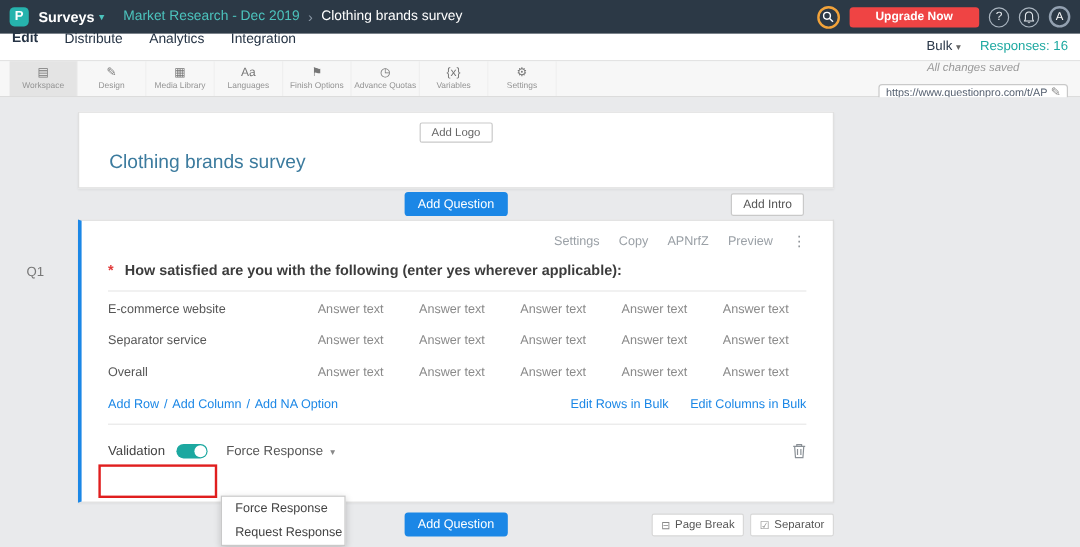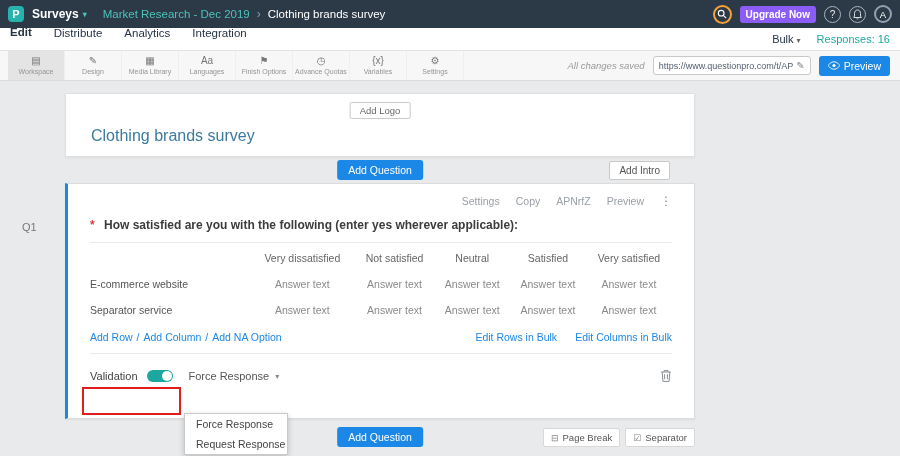--- a/index.html
+++ b/index.html
@@ -14,22 +14,22 @@
           font-size:11px; font-weight:bold; display:flex; align-items:center; justify-content:center; flex:0 0 auto; }
   .product { color:#fff; font-size:12px; font-weight:bold; display:flex; align-items:center; gap:4px; cursor:pointer; }
   .product .caret { color:#4cc3bd; font-size:8px; }
   .crumb { display:flex; align-items:center; gap:7px; margin-left:8px; }
   .crumb-folder { color:#4cc3bd; font-size:11.5px; cursor:pointer; }
   .crumb-sep { color:#8a97a5; font-size:12px; }
   .crumb-current { color:#fff; font-size:11.5px; }
   .topbar-right { margin-left:auto; display:flex; align-items:center; gap:8px; }
   .search-circle { width:19px; height:19px; border-radius:50%; border:2px solid #f2a33a;
                    display:flex; align-items:center; justify-content:center; cursor:pointer; }
-  .upgrade-btn { background:#8b5cf6; color:#fff; font-size:10px; font-weight:bold; border:none;
-                 border-radius:3px; padding:3px 6px; cursor:pointer; font-family:inherit; }
+  .upgrade-btn { background:#ef4444; color:#fff; font-size:10px; font-weight:bold; border:none;
+                 border-radius:3px; padding:3px 22px; cursor:pointer; font-family:inherit; }
   .circle-btn { width:17px; height:17px; border-radius:50%; border:1px solid #aab5c0; color:#e8edf2;
                 font-size:10px; display:flex; align-items:center; justify-content:center; cursor:pointer; }
   .avatar { width:18px; height:18px; border-radius:50%; border:2px solid #93a1b1; color:#fff; background:#2c3946;
             font-size:9.5px; display:flex; align-items:center; justify-content:center; cursor:pointer; }
 
   
   .navbar { position:absolute; top:28px; left:0; right:0; height:23px; background:#fff;
             border-bottom:1px solid #e3e3e3; display:flex; align-items:center; padding:0 10px; gap:22px; }
   .tab { font-size:11.5px; color:#263445; padding:3px 0 16px; cursor:pointer; }
   .tab.active { font-weight:bold; border-bottom:2px solid #263445; }
@@ -39,21 +39,21 @@
   .responses { font-size:11px; color:#1ca8a0; cursor:pointer; }
 
   
   .toolbar { position:absolute; top:51px; left:0; right:0; height:30px; background:#f7f7f7;
              border-bottom:1px solid #dcdcdc; display:flex; align-items:stretch; padding:0 8px; }
   .tool-item { width:57px; display:flex; flex-direction:column; align-items:center; justify-content:center;
                gap:1px; cursor:pointer; border-right:1px solid #efefef; }
   .tool-item.active { background:#e4e4e4; }
   .ticon { font-size:10px; color:#777; line-height:1; height:11px; }
   .tlabel { font-size:7px; color:#949494; white-space:nowrap; }
-  .toolbar-right { margin-left:auto; display:flex; align-items:center; gap:8px; padding-right:2px; }
+  .toolbar-right { margin-left:auto; display:flex; align-items:center; gap:8px; padding-right:2px;flex-direction:column; }
   .saved { font-style:italic; font-size:9.5px; color:#999; }
   .url-box { width:158px; height:19px; background:#fff; border:1px solid #c9c9c9; border-radius:3px;
              display:flex; align-items:center; padding:0 5px; gap:3px; }
   .url-box input { border:none; outline:none; flex:1; min-width:0; font-size:9px; color:#556070;
                    font-family:inherit; background:transparent; }
   .pencil { font-size:10px; color:#888; cursor:pointer; }
   .preview-btn { height:20px; background:#1b87e6; color:#fff; border:none; border-radius:3px;
                  font-size:10.5px; padding:0 9px; display:flex; align-items:center; gap:4px;
                  cursor:pointer; font-family:inherit; }
 
@@ -246,38 +246,38 @@
 
         <div class="qtext">
           <span class="req">*</span>
           <span>How satisfied are you with the following (enter yes wherever applicable):</span>
         </div>
 
         <hr class="qdivider">
 
         <table class="matrix">
           <tbody>
-              <tr>
-            <th class="rowlabel"></th>
-            <th>Very dissatisfied</th>
-            <th>Not satisfied</th>
-            <th>Neutral</th>
-            <th>Satisfied</th>
-            <th>Very satisfied</th>
-          </tr>
           <tr>
             <th class="rowlabel">E-commerce website</th>
             <td>Answer text</td>
             <td>Answer text</td>
             <td>Answer text</td>
             <td>Answer text</td>
             <td>Answer text</td>
           </tr>
           <tr>
             <th class="rowlabel">Separator service</th>
+            <td>Answer text</td>
+            <td>Answer text</td>
+            <td>Answer text</td>
+            <td>Answer text</td>
+            <td>Answer text</td>
+          </tr>
+          <tr>
+            <th class="rowlabel">Overall</th>
             <td>Answer text</td>
             <td>Answer text</td>
             <td>Answer text</td>
             <td>Answer text</td>
             <td>Answer text</td>
           </tr>
         </tbody>
           </table>
 
         <div class="links-row">

